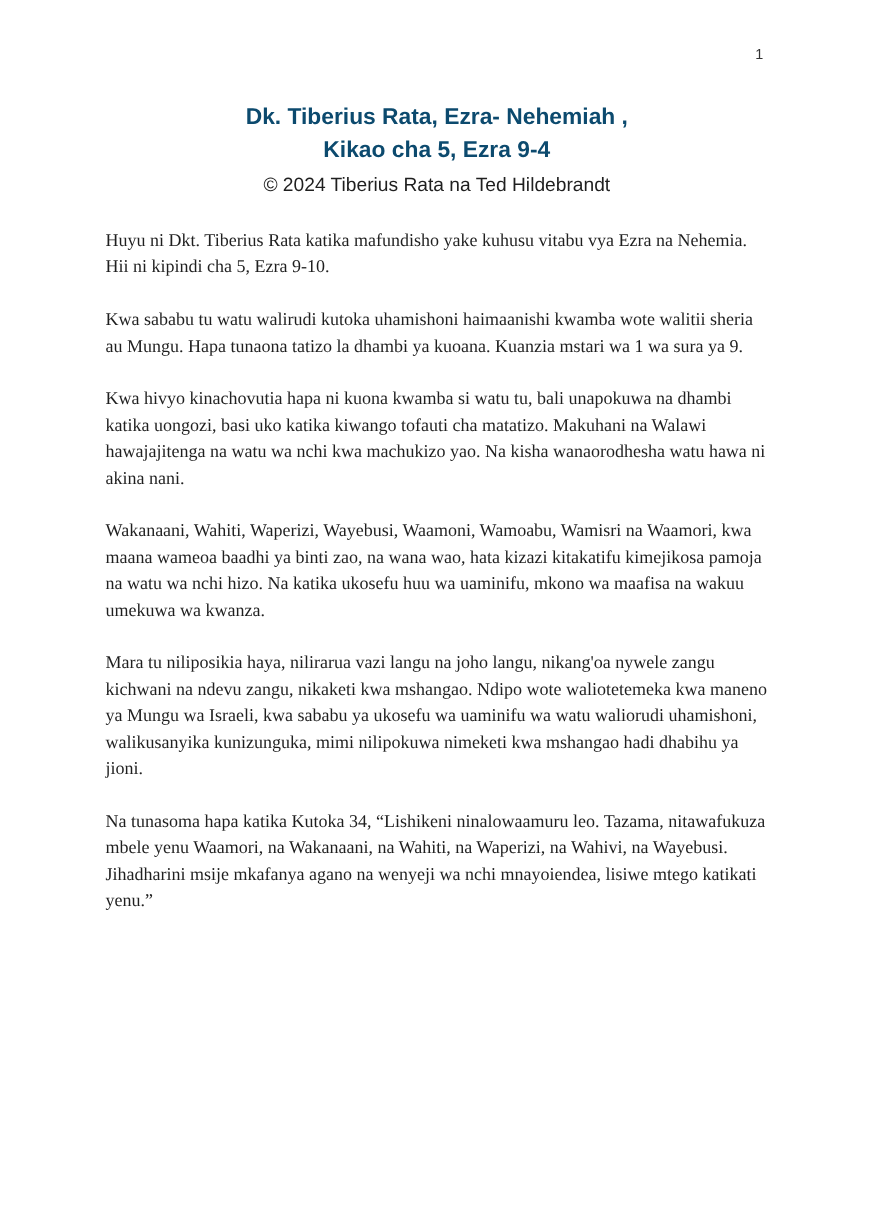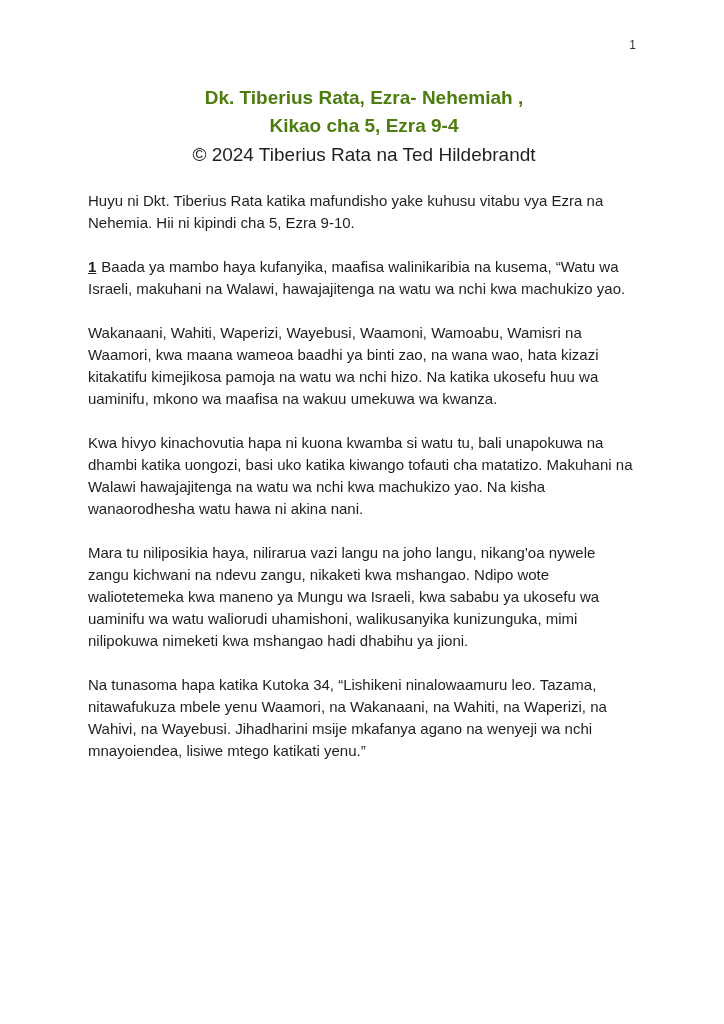--- a/index.html
+++ b/index.html
@@ -24,36 +24,37 @@
     top: 38px;
     right: 88px;
     font-size: 12px;
     color: #333333;
   }
   .doc-title {
     text-align: center;
     font-weight: bold;
     font-size: 19px;
     line-height: 28px;
-    color: #4d7c0f;
+    color: #0c4a6e;
   }
   .copyright {
     text-align: center;
-    font-size: 19px;
+    font-size: 16px;
     line-height: 18px;
     margin-top: 6px;
     color: #1f1f1f;
   }
   .doc-body {
     margin-top: 26px;
     font-size: 15px;
     line-height: 22px;
   }
   .doc-body p {
     margin: 16px 0 22px 0;
+    font-family: Liberation Serif, serif;
   }
   .verse-num {
     font-weight: bold;
     text-decoration: underline;
     margin-right: 5px;
   }
 </style>
 </head>
 <body>
 
@@ -66,28 +67,26 @@
     <div>Kikao cha 5, Ezra 9-4</div>
   </div>
 
   <div class="copyright">© 2024 Tiberius Rata na Ted Hildebrandt</div>
 
   <div class="doc-body">
 
     <p>Huyu ni Dkt. Tiberius Rata katika mafundisho yake kuhusu vitabu vya Ezra na Nehemia. Hii ni kipindi cha 5, Ezra 9-10.</p>
 
 
+    <p>Kwa sababu tu watu walirudi kutoka uhamishoni haimaanishi kwamba wote walitii sheria au Mungu. Hapa tunaona tatizo la dhambi ya kuoana. Kuanzia mstari wa 1 wa sura ya 9.</p>
 
-    <p>
-      <span class="verse-num">1</span><span>Baada ya mambo haya kufanyika, maafisa walinikaribia na kusema, “Watu wa Israeli, makuhani na Walawi, hawajajitenga na watu wa nchi kwa machukizo yao.</span>
-    </p>
+
+    <p>Kwa hivyo kinachovutia hapa ni kuona kwamba si watu tu, bali unapokuwa na dhambi katika uongozi, basi uko katika kiwango tofauti cha matatizo. Makuhani na Walawi hawajajitenga na watu wa nchi kwa machukizo yao. Na kisha wanaorodhesha watu hawa ni akina nani.</p>
 
     <p>Wakanaani, Wahiti, Waperizi, Wayebusi, Waamoni, Wamoabu, Wamisri na Waamori, kwa maana wameoa baadhi ya binti zao, na wana wao, hata kizazi kitakatifu kimejikosa pamoja na watu wa nchi hizo. Na katika ukosefu huu wa uaminifu, mkono wa maafisa na wakuu umekuwa wa kwanza.</p>
-
-    <p>Kwa hivyo kinachovutia hapa ni kuona kwamba si watu tu, bali unapokuwa na dhambi katika uongozi, basi uko katika kiwango tofauti cha matatizo. Makuhani na Walawi hawajajitenga na watu wa nchi kwa machukizo yao. Na kisha wanaorodhesha watu hawa ni akina nani.</p>
 
     <p>Mara tu niliposikia haya, nilirarua vazi langu na joho langu, nikang'oa nywele zangu kichwani na ndevu zangu, nikaketi kwa mshangao. Ndipo wote waliotetemeka kwa maneno ya Mungu wa Israeli, kwa sababu ya ukosefu wa uaminifu wa watu waliorudi uhamishoni, walikusanyika kunizunguka, mimi nilipokuwa nimeketi kwa mshangao hadi dhabihu ya jioni.</p>
 
 
     <p>Na tunasoma hapa katika Kutoka 34, “Lishikeni ninalowaamuru leo. Tazama, nitawafukuza mbele yenu Waamori, na Wakanaani, na Wahiti, na Waperizi, na Wahivi, na Wayebusi. Jihadharini msije mkafanya agano na wenyeji wa nchi mnayoiendea, lisiwe mtego katikati yenu.”</p>
 
   </div>
 </div>
 
 </body></html>

